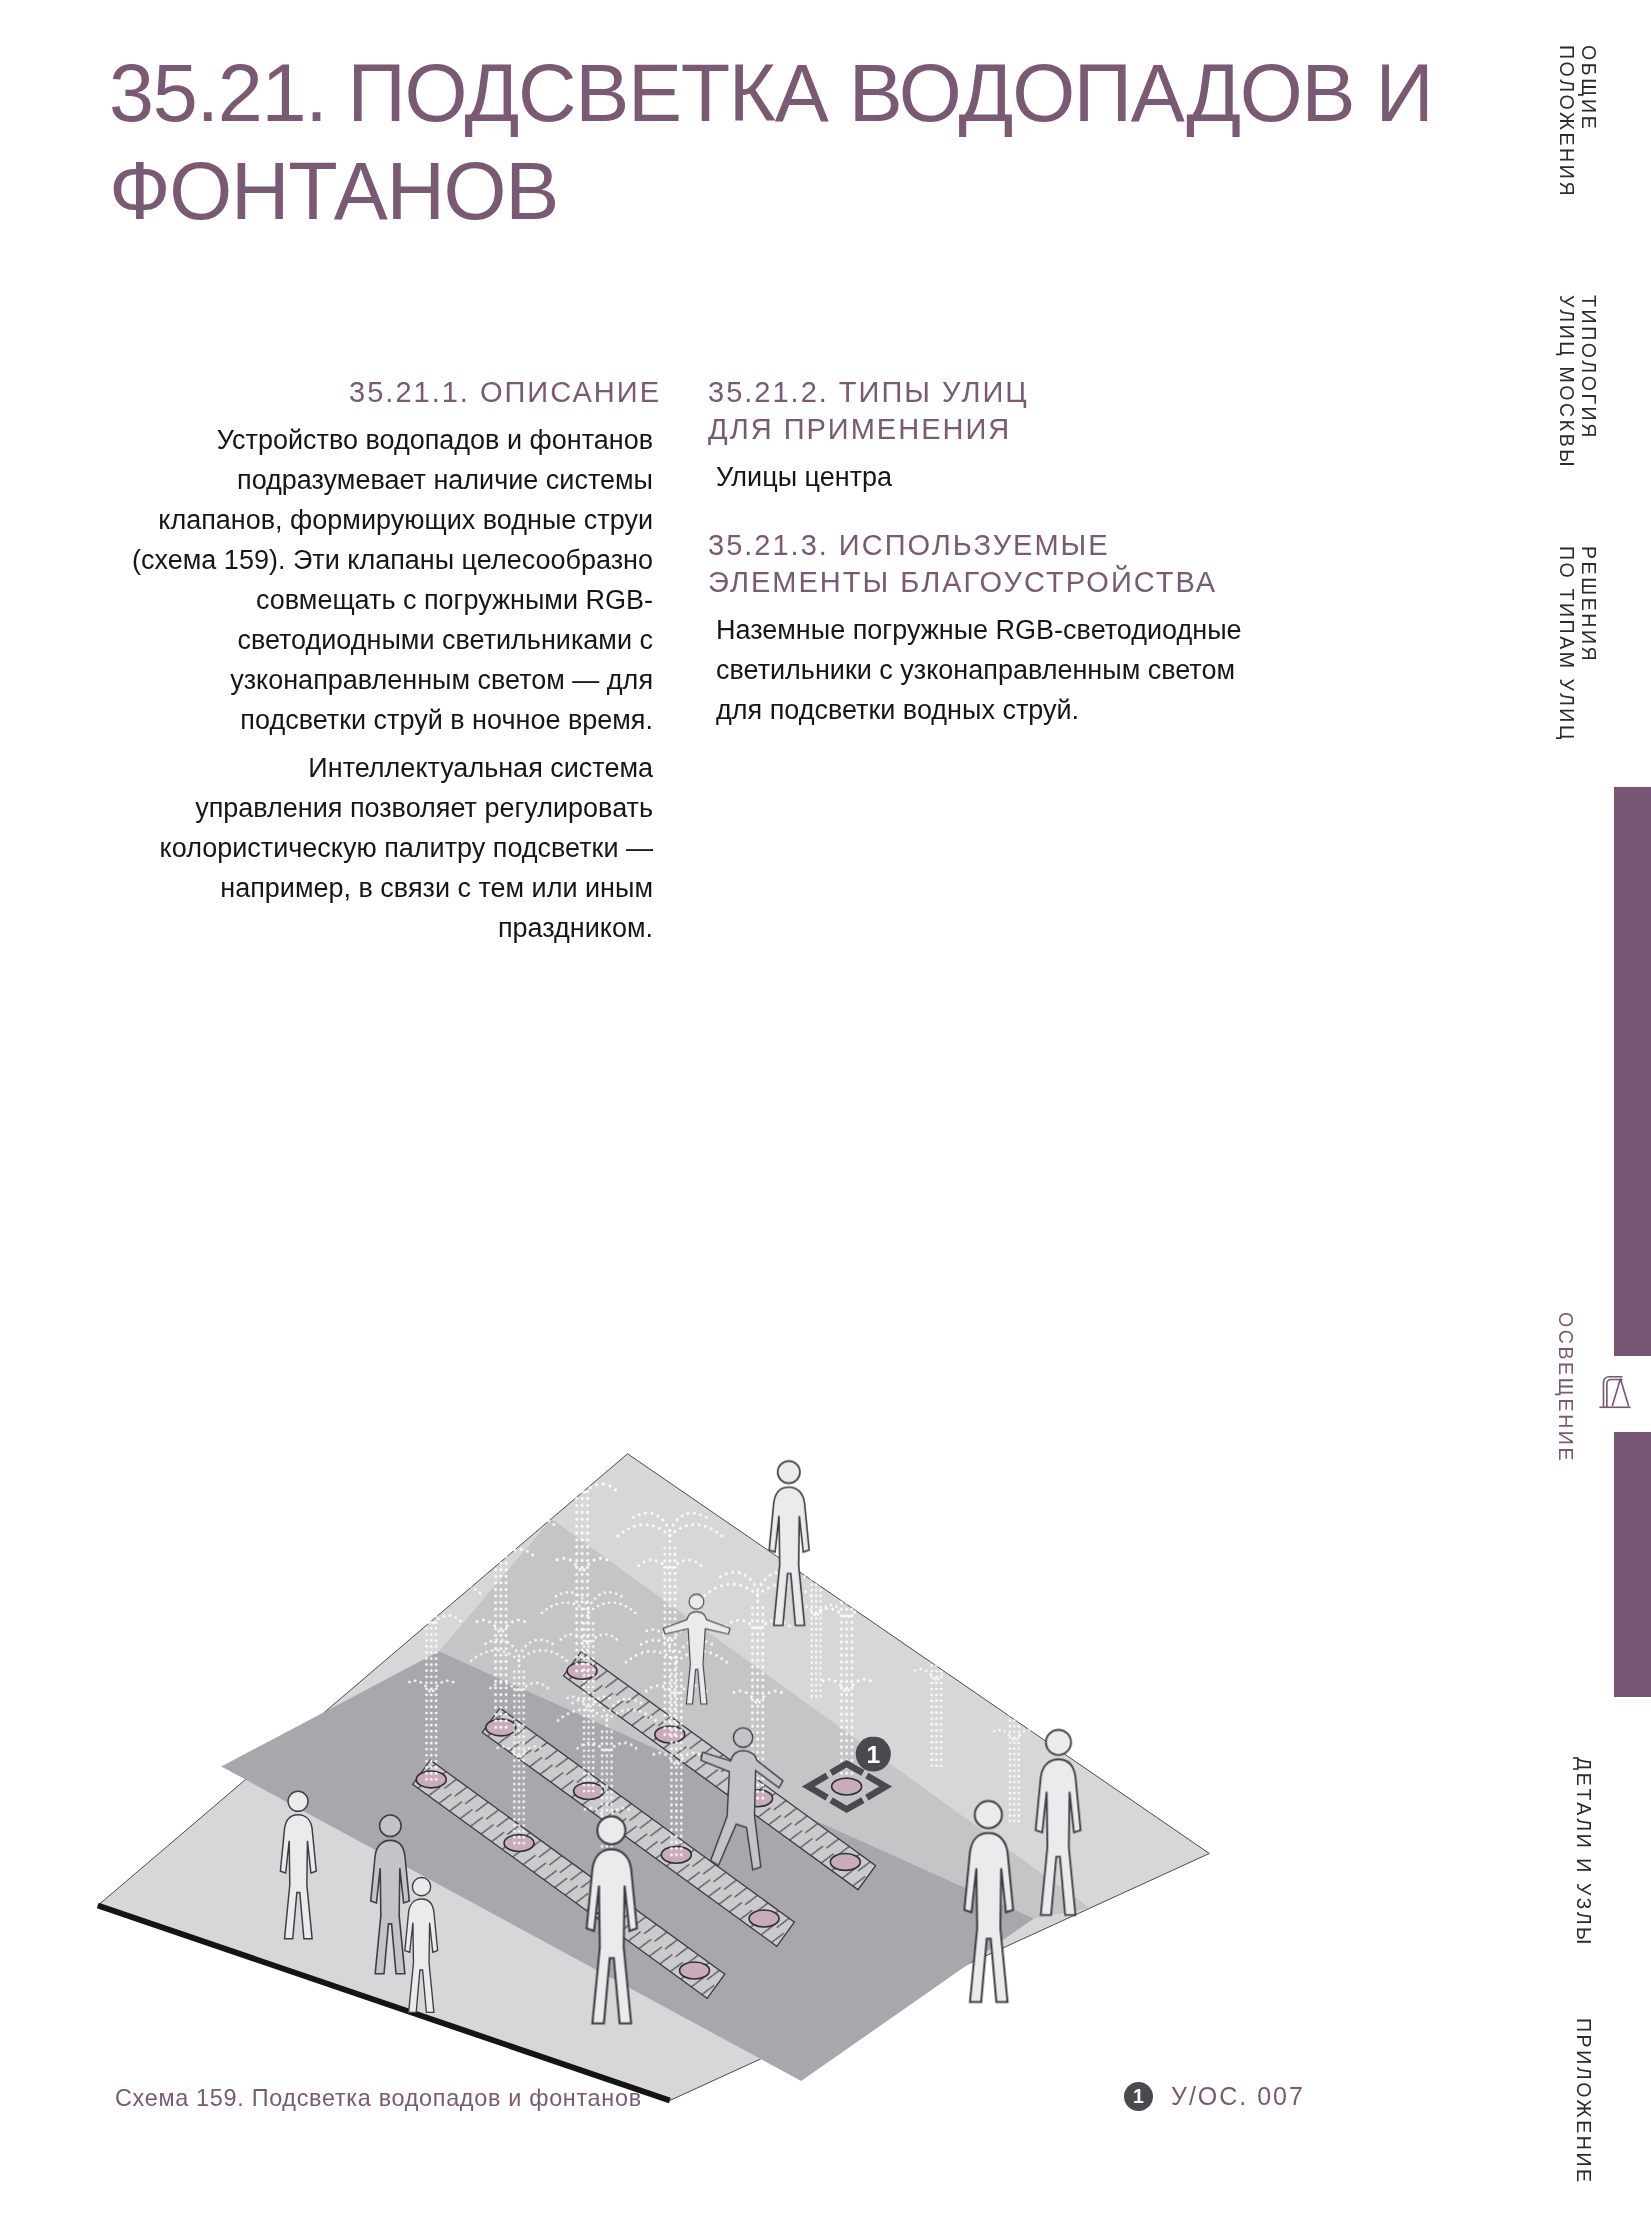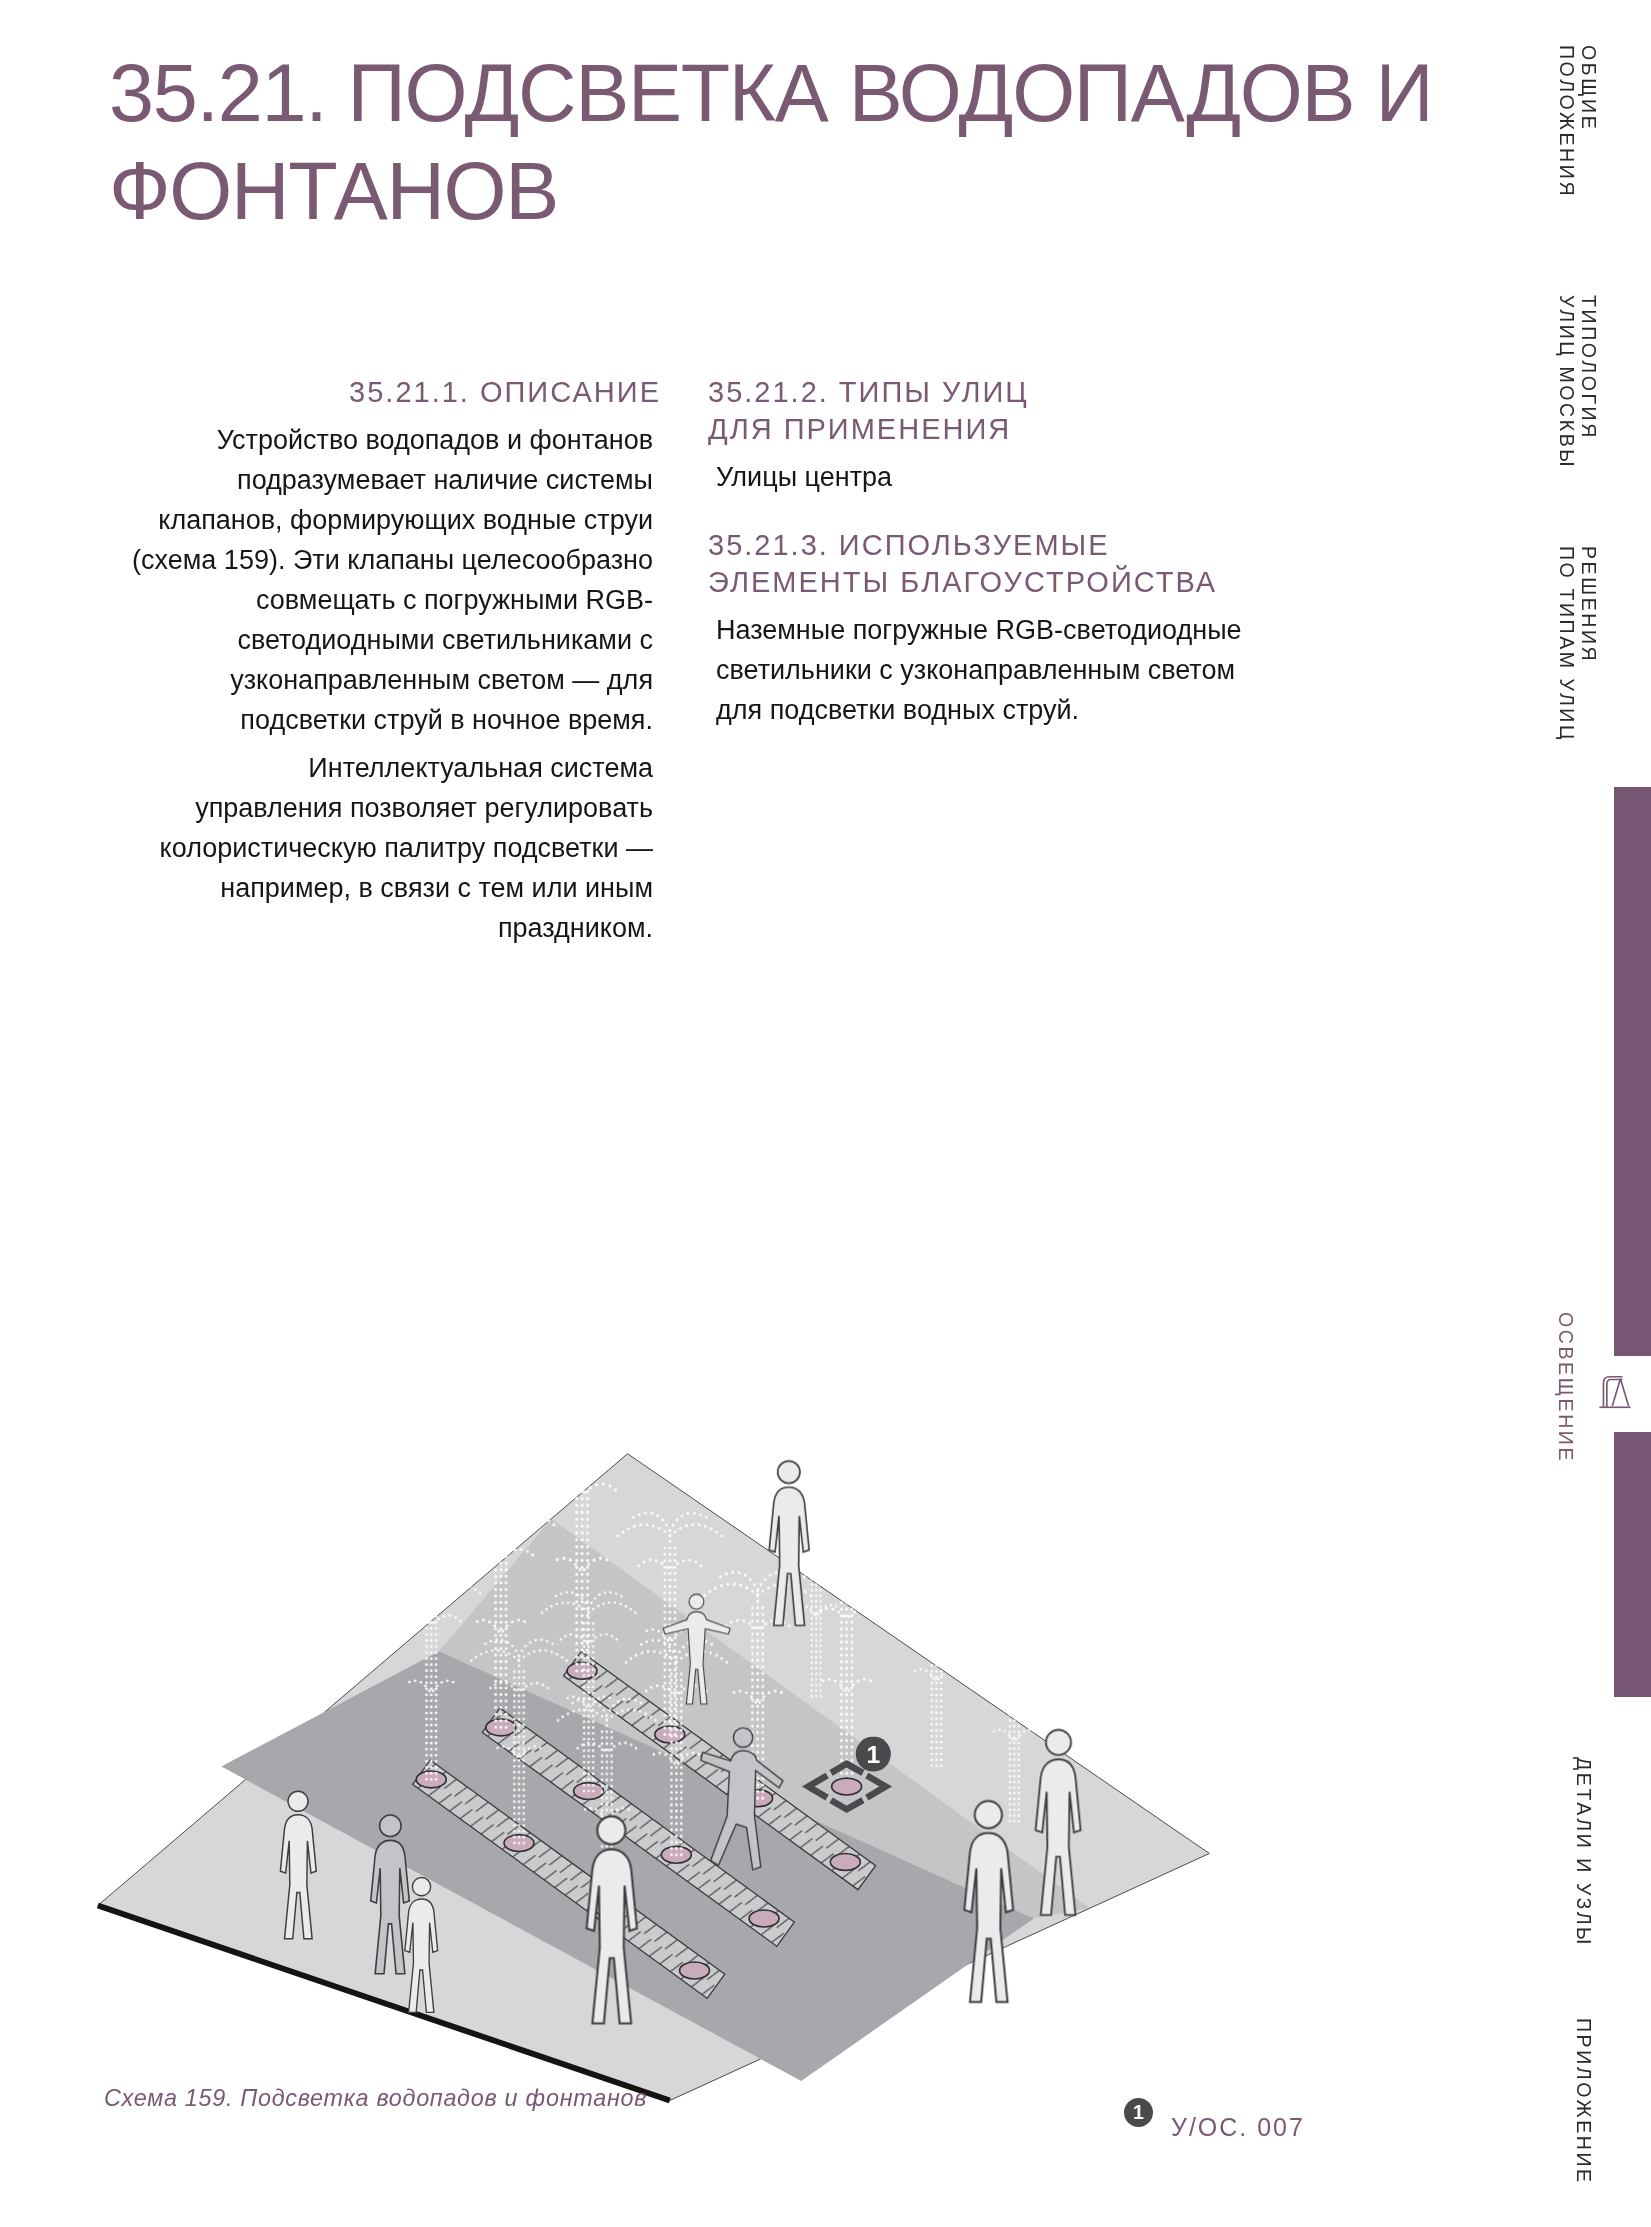--- a/index.html
+++ b/index.html
@@ -31,28 +31,28 @@
     font-size:19.5px;letter-spacing:2.6px;line-height:22px;
     color:#2b2b2b;
   }
   .side-item.active{color:#7a5973;}
   .side-bar{right:0;width:37px;background:#765672;}
   .bar-top{top:787px;height:569px;}
   .bar-bottom{top:1432px;height:265px;}
   .side-icon{right:19.5px;top:1372px;width:34px;height:38px;}
   
   .fig-caption{
-    left:104px;top:2085px;font-size:23.4px;color:#7a5973;letter-spacing:0.7px;font-style:italic;
+    left:115px;top:2085px;font-size:23.4px;color:#7a5973;letter-spacing:0.7px;
   }
   .legend{left:1124px;top:2082px;display:flex;align-items:center;}
   .legend-badge{
     width:29px;height:29px;border-radius:50%;background:#4a4a4e;color:#fff;
     font-size:19.5px;font-weight:700;display:flex;align-items:center;justify-content:center;
   }
-  .legend-code{margin-left:18px;font-size:25px;color:#7a5973;letter-spacing:2px;margin-top:31px;}
+  .legend-code{margin-left:18px;font-size:25px;color:#7a5973;letter-spacing:2px;}
   
   .diagram{left:0;top:1392px;width:1651px;height:806px;}
 </style>
 </head>
 <body>
 
 <div class="abs page-title">35.21. ПОДСВЕТКА ВОДОПАДОВ И ФОНТАНОВ</div>
 
 <div class="abs col col-left">
   <div class="sec-h">35.21.1. ОПИСАНИЕ</div>

